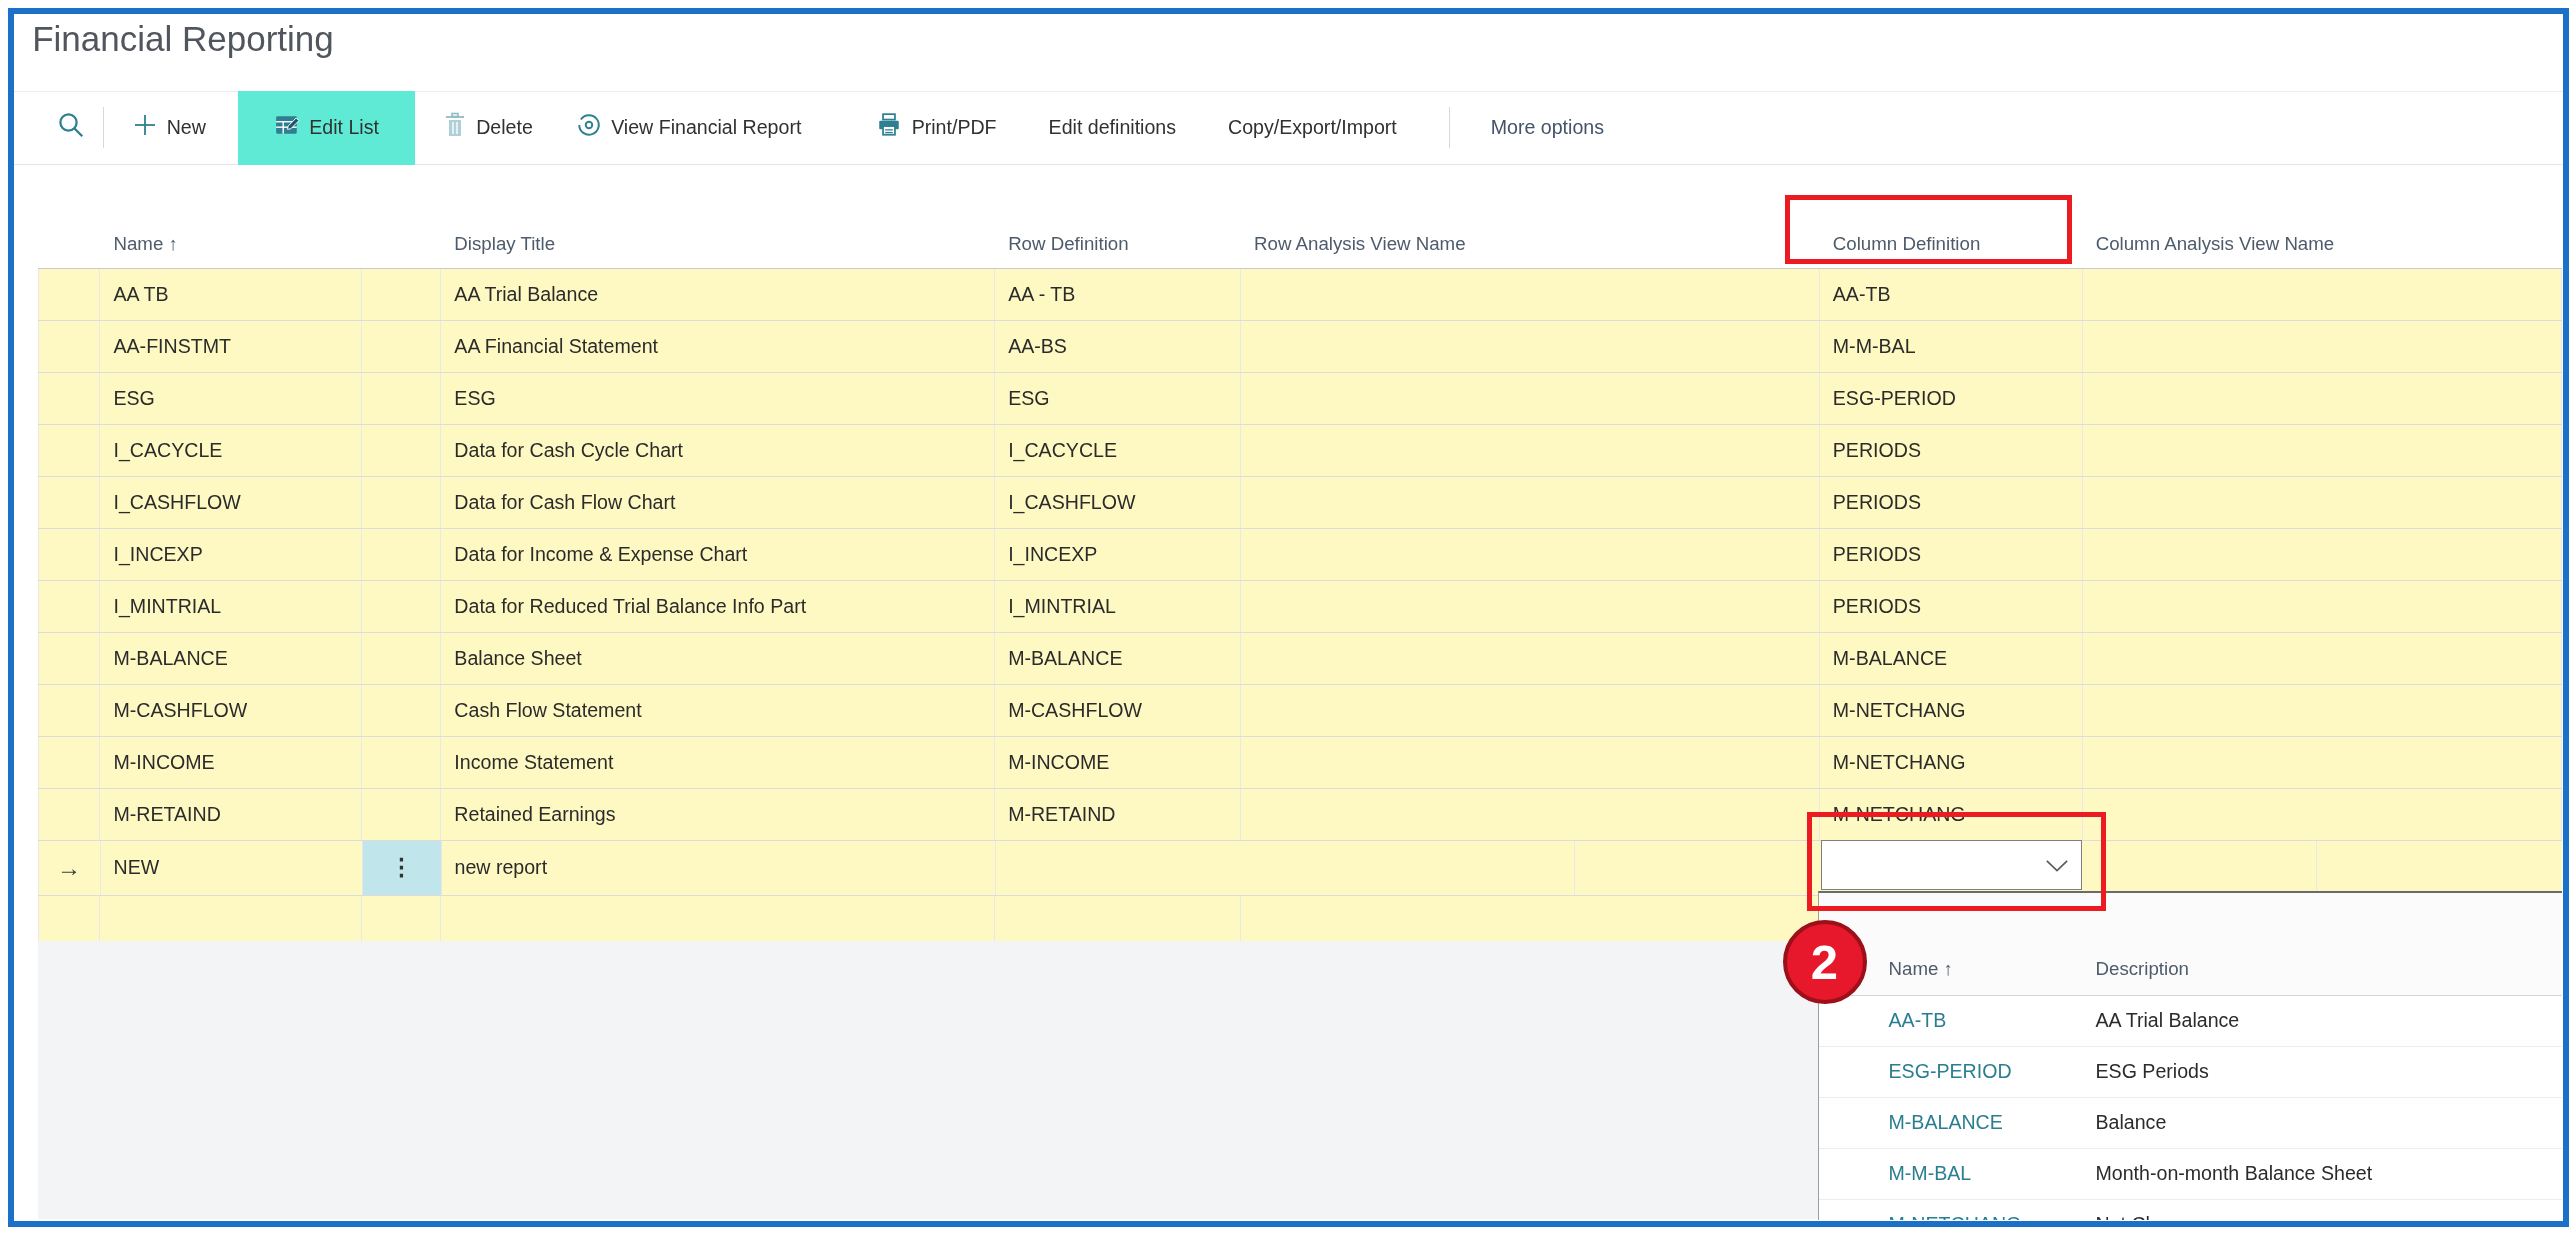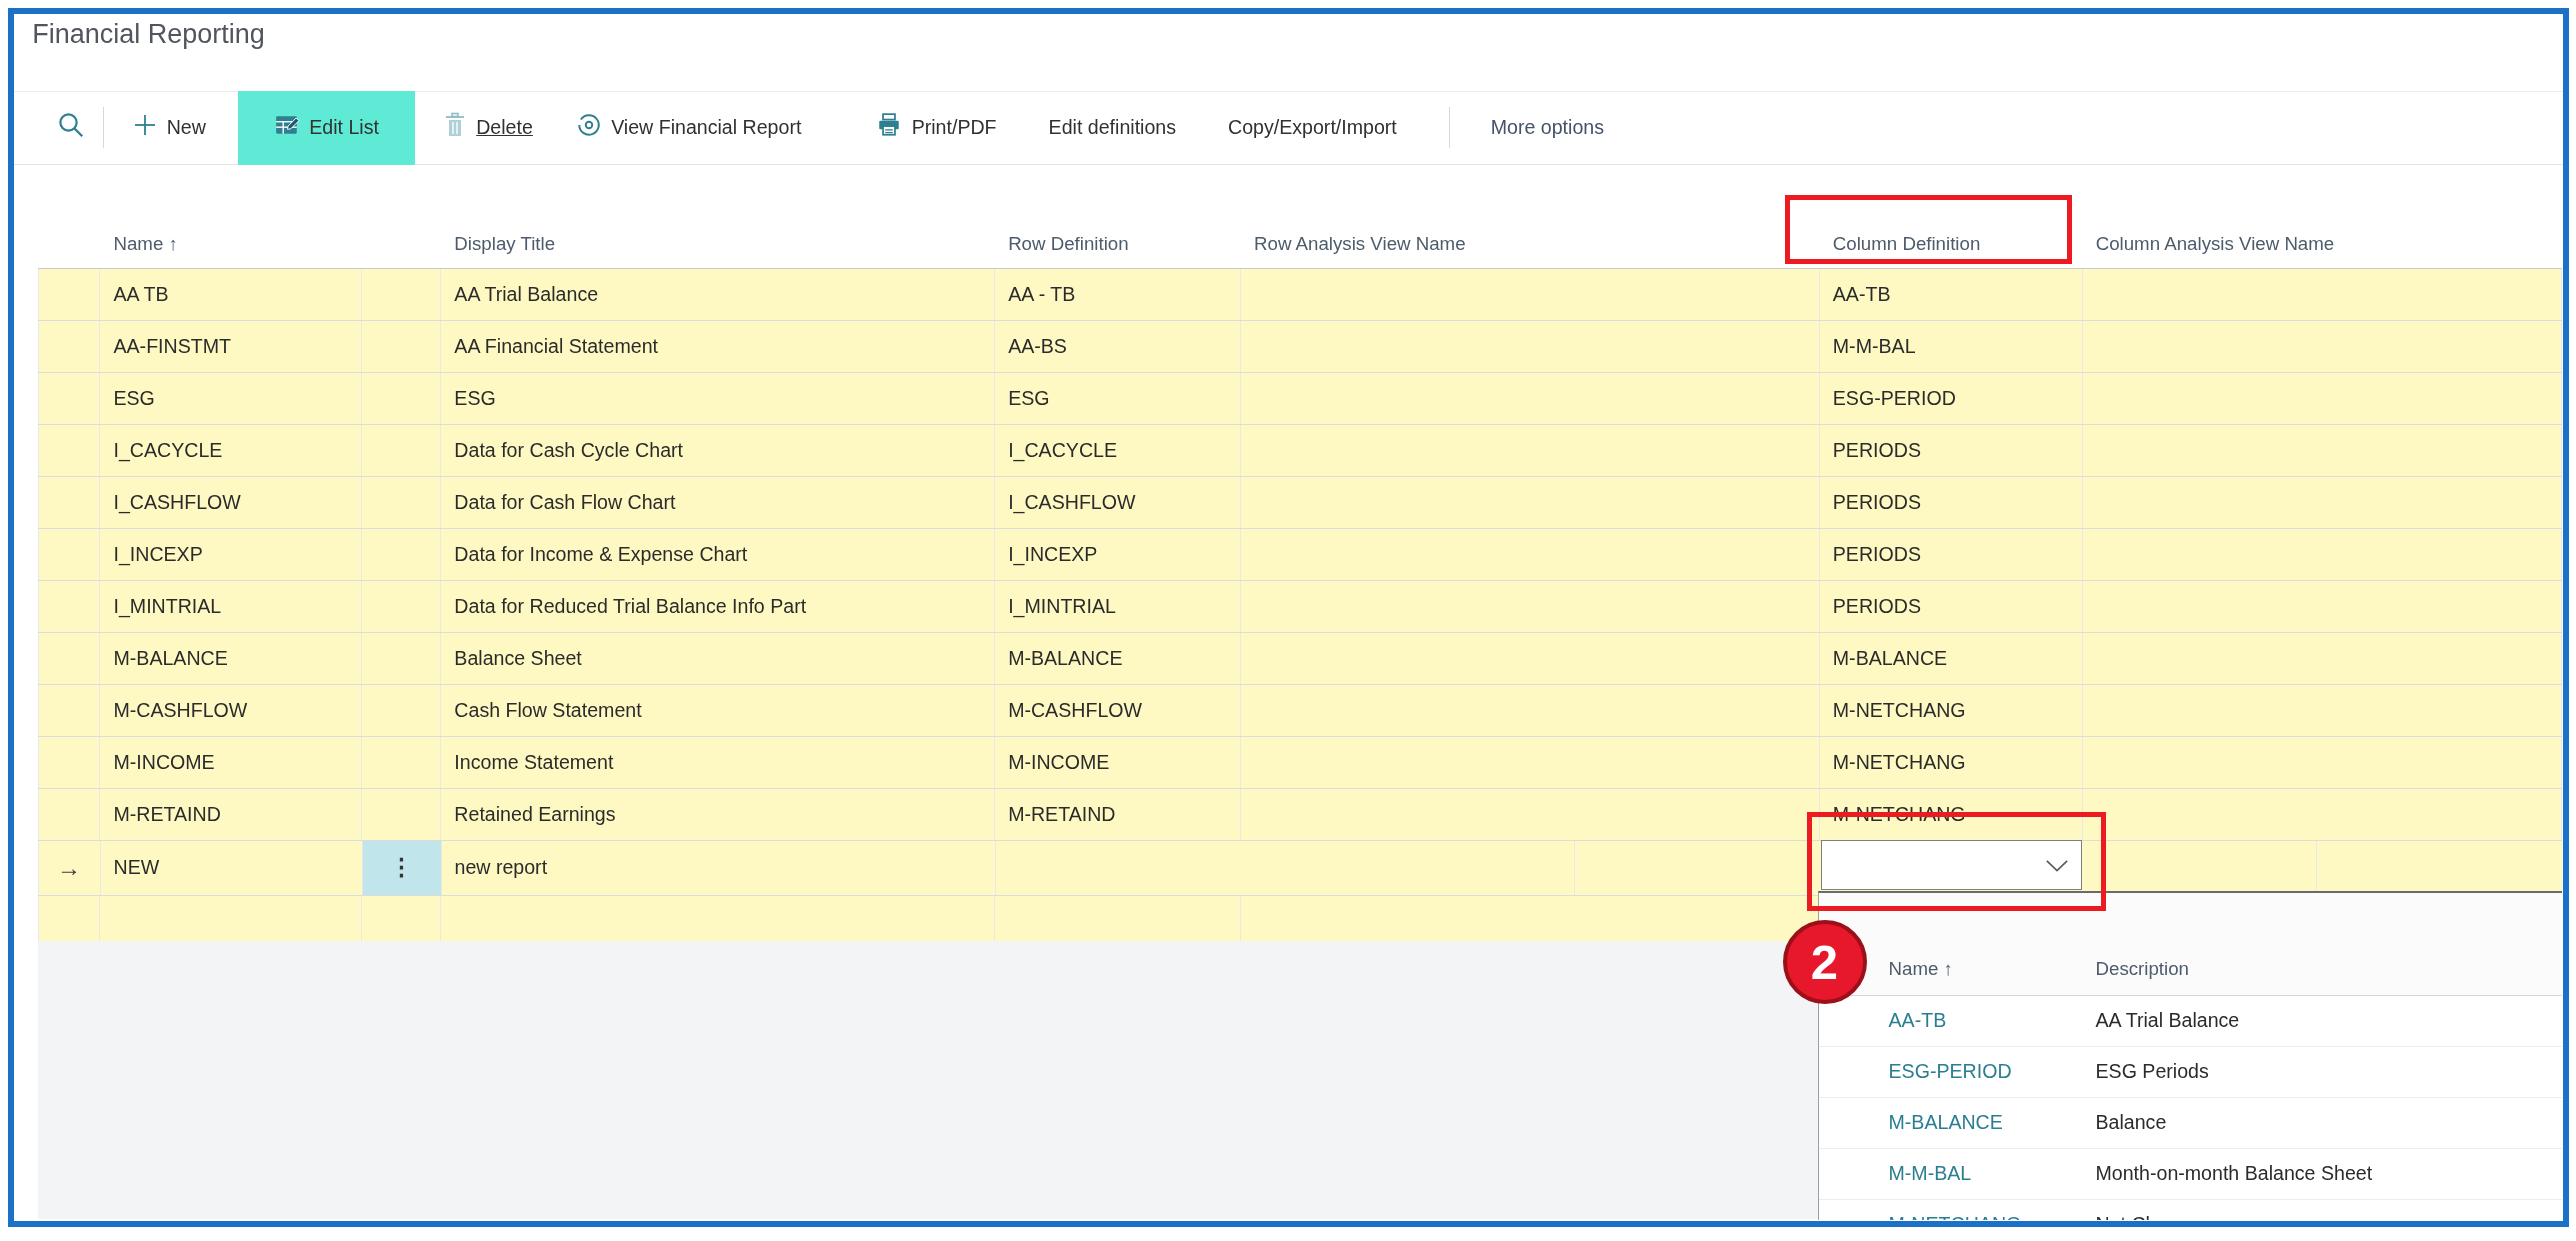--- a/index.html
+++ b/index.html
@@ -1,32 +1,32 @@
 <!DOCTYPE html>
 <html style="font-size:15px"><head>
 <meta charset="utf-8">
 <style>
   html,body{margin:0;padding:0;background:#fff;font-family:"Liberation Sans",sans-serif;}
   body{width:2576px;height:1241px;position:relative;}
   .frame{position:absolute;left:7.5px;top:7.5px;width:2561px;height:1219px;box-sizing:border-box;
          border:6.5px solid #1b71c8;background:#fff;overflow:hidden;}
   
-  .page-title{position:absolute;left:18.7px;top:5.6px;font-size:27px;color:#51565e;}
+  .page-title{position:absolute;left:18.7px;top:5.6px;font-size:35px;color:#51565e;}
   
   .toolbar{position:absolute;left:0;top:77px;width:100%;height:74px;box-sizing:border-box;
            border-top:0.9px solid #ececec;border-bottom:0.9px solid #e4e4e4;
            display:flex;align-items:center;padding-left:42px;}
   .tb-btn{display:flex;align-items:center;gap:9.3px;background:none;border:none;cursor:pointer;
           font-family:"Liberation Sans",sans-serif;font-size:19.6px;color:#323130;height:74px;padding:0;}
   .tb-btn .lbl{white-space:nowrap;}
   .tb-search{margin-right:17px;}
   .tb-divider{width:0.9px;height:41px;background:#d8d8d8;}
   .tb-new{margin-left:30px;}
   .tb-editlist{margin-left:32px;background:#5eead4;padding:0 36px;align-items:center;}
-  .tb-delete{margin-left:28px;text-decoration:underline;}
+  .tb-delete{margin-left:28px;}
   .tb-view{margin-left:43px;justify-content:flex-end;}
   .tb-print{margin-left:75px;}
   .tb-editdef{margin-left:52px;}
   .tb-copy{margin-left:52px;}
   .tb-div2{margin-left:52px;}
   .tb-more{margin-left:41px;color:#44536a;}
   
   .thead{position:absolute;left:24px;top:196px;width:2524px;height:58px;display:flex;align-items:flex-end;}
   .thead .hcell{box-sizing:border-box;padding:0 7.5px 13px 13px;font-size:18.7px;color:#4e5b6b;
                 overflow:hidden;white-space:nowrap;cursor:pointer;}

